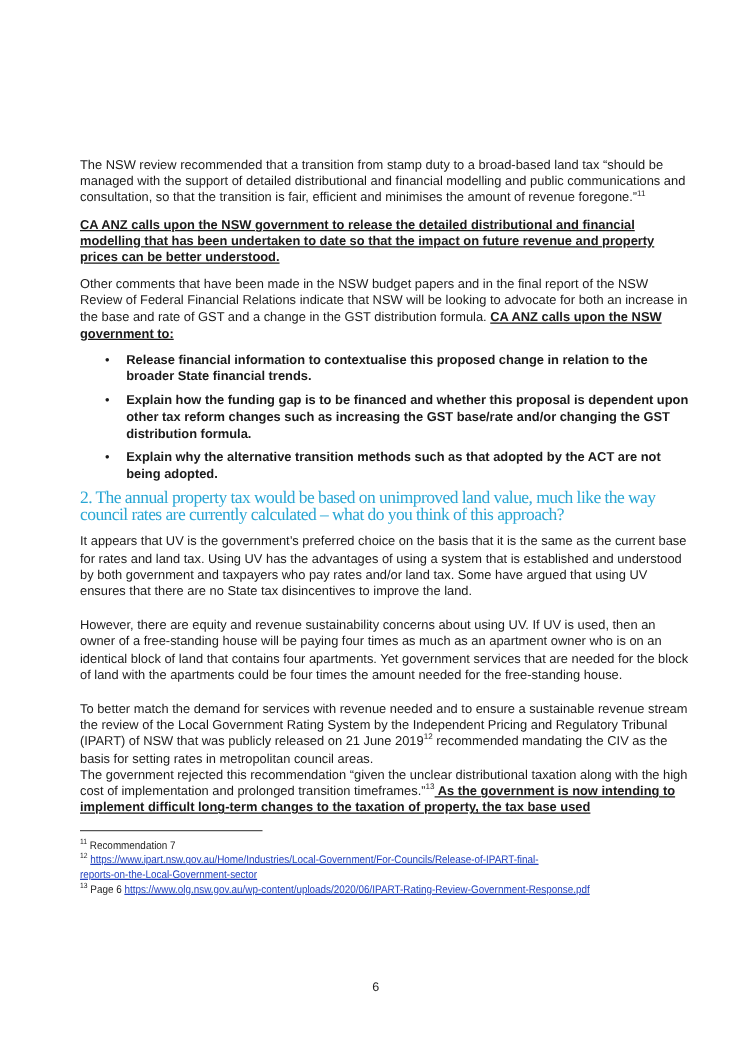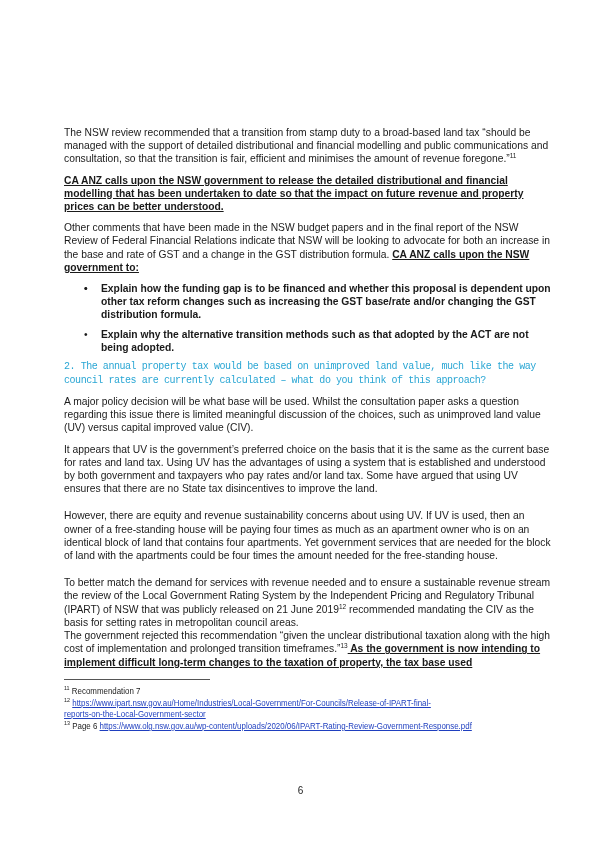--- a/index.html
+++ b/index.html
@@ -8,21 +8,21 @@
   .content {
     position: absolute; left: 64px; top: 126px; width: 490px;
     font-family: "Liberation Sans", sans-serif; font-size: 10.3px; line-height: 13.2px; color: #1a1a1a;
   }
   p { margin: 0 0 8px 0; }
   .bold { font-weight: bold; text-decoration: underline; }
   sup { font-size: 6.5px; line-height: 0; vertical-align: super; }
   ul.bullets { list-style: none; margin: 0 0 6px 0; padding: 0; }
   ul.bullets li { position: relative; padding-left: 37px; margin-bottom: 6px; font-weight: bold; }
   ul.bullets li .bullet { position: absolute; left: 20px; top: 0; font-weight: normal; }
-  .heading { color: #29a6d4; font-size: 10px; line-height: 14px; margin: 6px 0 7px 0; font-family: Liberation Mono, monospace; letter-spacing: -0.45px; }
+  .heading { color: #29a6d4; font-size: 14px; line-height: 14px; margin: 6px 0 7px 0; font-family: Liberation Serif, serif; letter-spacing: -0.45px; }
   .gap { height: 6px; }
   .nomargin { margin-bottom: 0; }
   .rule { width: 146px; border-top: 1px solid #555; margin: 10px 0 6px 0; }
   .fn { font-family: "Liberation Sans", sans-serif; font-size: 8.8px; line-height: 11.8px; color: #222; transform: scaleX(0.9); transform-origin: left; white-space: nowrap; }
   .fn a { color: #1f3fbf; text-decoration: underline; }
   .fn sup { font-size: 6px; }
   .page-number { position: absolute; left: 0; width: 601px; top: 785px; text-align: center; font-family: "Liberation Sans", sans-serif; font-size: 10px; color: #222; }
 </style>
 </head>
 <body>
@@ -30,28 +30,27 @@
 <div class="page">
   <div class="content">
 
     <p><span>The NSW review recommended that a transition from stamp duty to a broad-based land tax “should be managed with the support of detailed distributional and financial modelling and public communications and consultation, so that the transition is fair, efficient and minimises the amount of revenue foregone.”</span><sup>11</sup></p>
 
     <p class="bold">CA ANZ calls upon the NSW government to release the detailed distributional and financial modelling that has been undertaken to date so that the impact on future revenue and property prices can be better understood.</p>
 
     <p><span>Other comments that have been made in the NSW budget papers and in the final report of the NSW Review of Federal Financial Relations indicate that NSW will be looking to advocate for both an increase in the base and rate of GST and a change in the GST distribution formula.</span>  <span class="bold">CA ANZ calls upon the NSW government to:</span></p>
 
     <ul class="bullets">
-      <li><span class="bullet">•</span></li>
+      <li><span class="bullet">•</span><span>Release financial information to contextualise this proposed change in relation to the broader State financial trends.</span></li>
       <li><span class="bullet">•</span><span>Explain how the funding gap is to be financed and whether this proposal is dependent upon other tax reform changes such as increasing the GST base/rate and/or changing the GST distribution formula.</span></li>
       <li><span class="bullet">•</span><span>Explain why the alternative transition methods such as that adopted by the ACT are not being adopted.</span></li>
     </ul>
 
     <div class="heading">2. The annual property tax would be based on unimproved land value, much like the way council rates are currently calculated – what do you think of this approach?</div>
 
-    <p>A major policy decision will be what base will be used.  Whilst the consultation paper asks a question regarding this issue there is limited meaningful discussion of the choices, such as unimproved land value (UV) versus capital improved value (CIV).</p>
 
     <p>It appears that UV is the government’s preferred choice on the basis that it is the same as the current base for rates and land tax.  Using UV has the advantages of using a system that is established and understood by both government and taxpayers who pay rates and/or land tax.  Some have argued that using UV ensures that there are no State tax disincentives to improve the land.</p>
 
     <div class="gap"></div>
     <p>However, there are equity and revenue sustainability concerns about using UV.  If UV is used, then an owner of a free-standing house will be paying four times as much as an apartment owner who is on an identical block of land that contains four apartments.  Yet government services that are needed for the block of land with the apartments could be four times the amount needed for the free-standing house.</p>
 
     <div class="gap"></div>
     <p class="nomargin"><span>To better match the demand for services with revenue needed and to ensure a sustainable revenue stream the review of the Local Government Rating System by the Independent Pricing and Regulatory Tribunal (IPART) of NSW that was publicly released on 21 June 2019</span><sup>12</sup><span>  recommended mandating the CIV as the basis for setting rates in metropolitan council areas.</span></p>
 
     <p class="nomargin"><span>The government rejected this recommendation “given the unclear distributional taxation along with the high cost of implementation and prolonged transition timeframes.”</span><sup>13</sup><span class="bold"> As the government is now intending to implement difficult long-term changes to the taxation of property, the tax base used</span></p>

